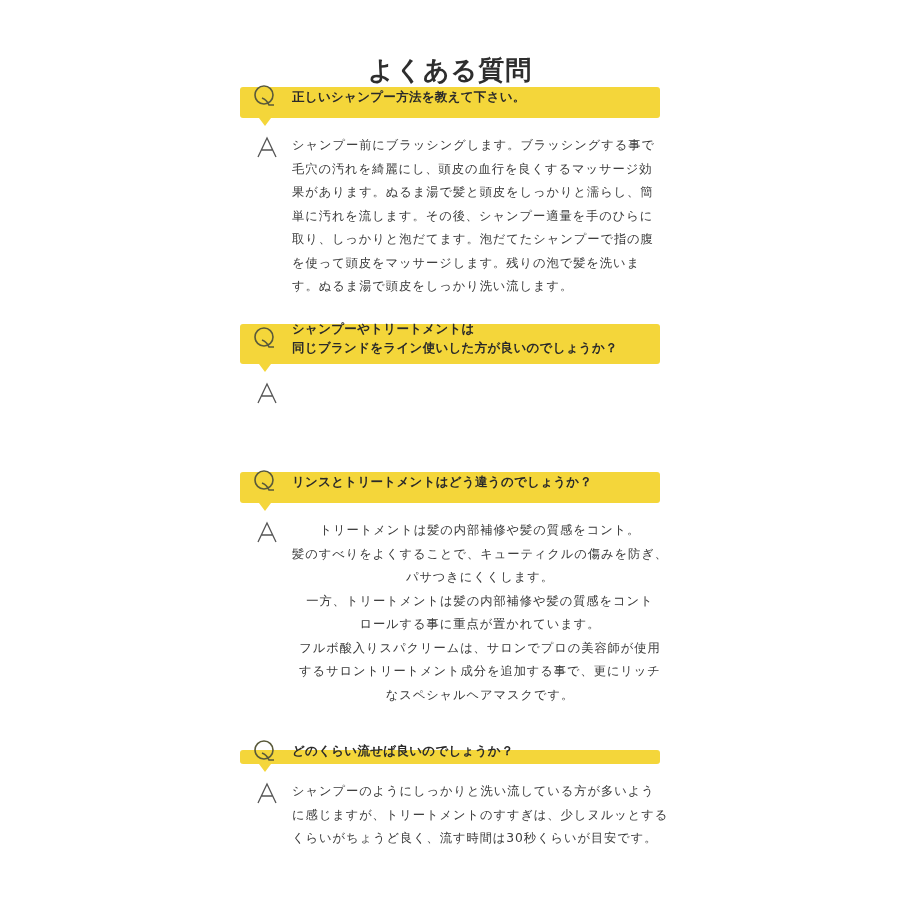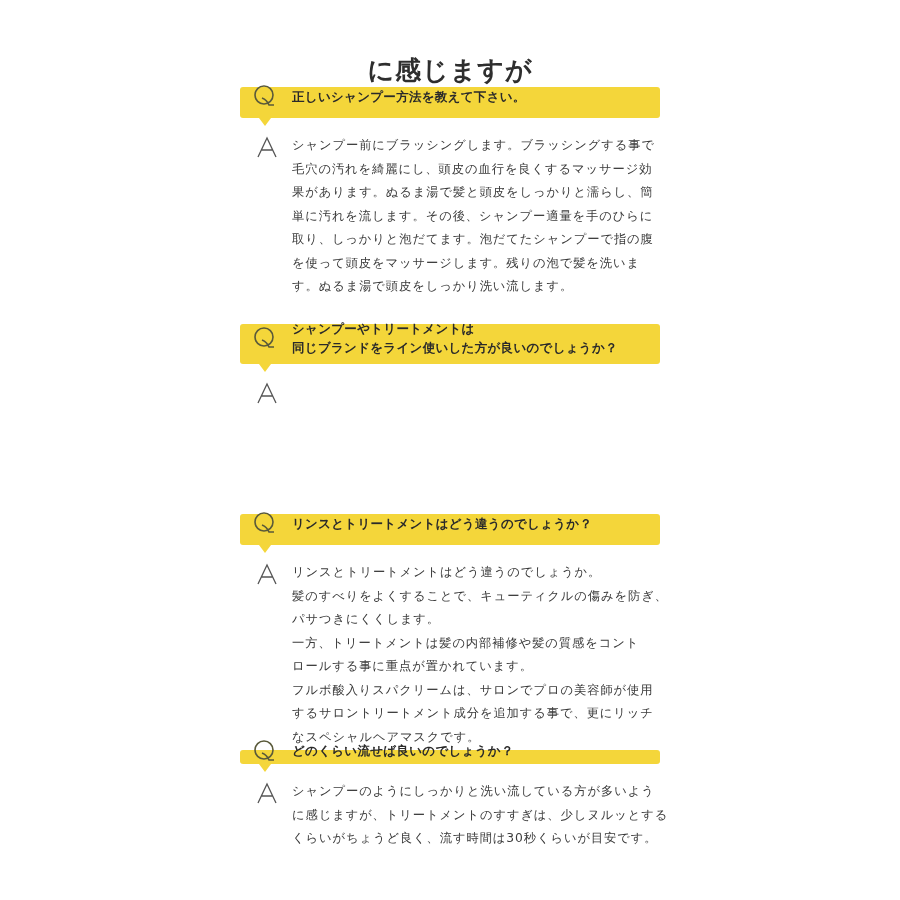--- a/index.html
+++ b/index.html
@@ -17,21 +17,21 @@
     .q-icon { width: 26px; height: 26px; flex: 0 0 26px; margin-right: 14px; }
     .q-text { font-size: 12.5px; font-weight: bold; color: #2a2a2a; line-height: 19px; letter-spacing: 0.3px; }
     .a-row { display: flex; margin-top: 16px; }
     .a-icon { width: 22px; flex: 0 0 22px; margin-left: 16px; margin-right: 14px; padding-top: 2px; }
     .a-text { font-size: 12.3px; color: #3a3a3a; line-height: 23.5px; letter-spacing: 0.9px; }
     .a-line { display: block; white-space: nowrap; }
   </style>
 </head>
 <body>
 
-<h1 class="page-title">に感じますが</h1>
+<h1 class="page-title">よくある質問</h1>
 
 <div class="faq" style="top:87px;">
   <div class="q-bubble" style="height:31px;">
     <svg class="q-icon" viewBox="0 0 26 26">
       <circle cx="12" cy="12" r="9" fill="none" stroke="#5a5a3a" stroke-width="1.6"></circle>
       <path d="M10 15 Q15 17 17 22 L22 22" fill="none" stroke="#5a5a3a" stroke-width="1.6"></path>
     </svg>
     <div class="q-text">
       <span class="a-line">正しいシャンプー方法を教えて下さい。</span>
     </div>
@@ -63,36 +63,36 @@
       <span class="a-line">同じブランドをライン使いした方が良いのでしょうか？</span>
     </div>
   </div>
   <div class="a-row">
     <svg class="a-icon" viewBox="0 0 22 22" height="22">
       <path d="M2 21 L11 2 L20 21 M5.5 14 L16.5 14" fill="none" stroke="#555" stroke-width="1.3"></path>
     </svg>
   </div>
 </div>
 
-<div class="faq" style="top:514px;">
+<div class="faq" style="top:472px;text-align:center;">
   <div class="q-bubble" style="height:31px;">
     <svg class="q-icon" viewBox="0 0 26 26">
       <circle cx="12" cy="12" r="9" fill="none" stroke="#5a5a3a" stroke-width="1.6"></circle>
       <path d="M10 15 Q15 17 17 22 L22 22" fill="none" stroke="#5a5a3a" stroke-width="1.6"></path>
     </svg>
     <div class="q-text">
       <span class="a-line">リンスとトリートメントはどう違うのでしょうか？</span>
     </div>
   </div>
   <div class="a-row">
     <svg class="a-icon" viewBox="0 0 22 22" height="22">
       <path d="M2 21 L11 2 L20 21 M5.5 14 L16.5 14" fill="none" stroke="#555" stroke-width="1.3"></path>
     </svg>
     <div class="a-text">
-      <span class="a-line">リンスとトリートメントはどう違うのでしょうか。</span>
+      <span class="a-line">トリートメントは髪の内部補修や髪の質感をコント。</span>
       <span class="a-line">髪のすべりをよくすることで、キューティクルの傷みを防ぎ、</span>
       <span class="a-line">パサつきにくくします。</span>
       <span class="a-line">一方、トリートメントは髪の内部補修や髪の質感をコント</span>
       <span class="a-line">ロールする事に重点が置かれています。</span>
       <span class="a-line">フルボ酸入りスパクリームは、サロンでプロの美容師が使用</span>
       <span class="a-line">するサロントリートメント成分を追加する事で、更にリッチ</span>
       <span class="a-line">なスペシャルヘアマスクです。</span>
     </div>
   </div>
 </div>

